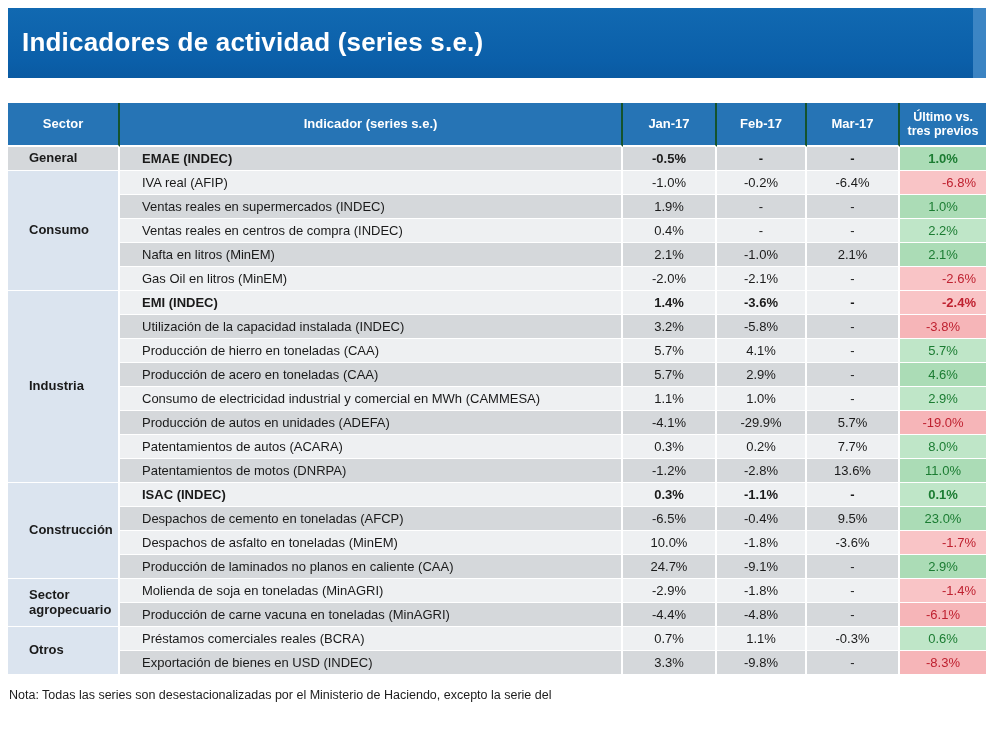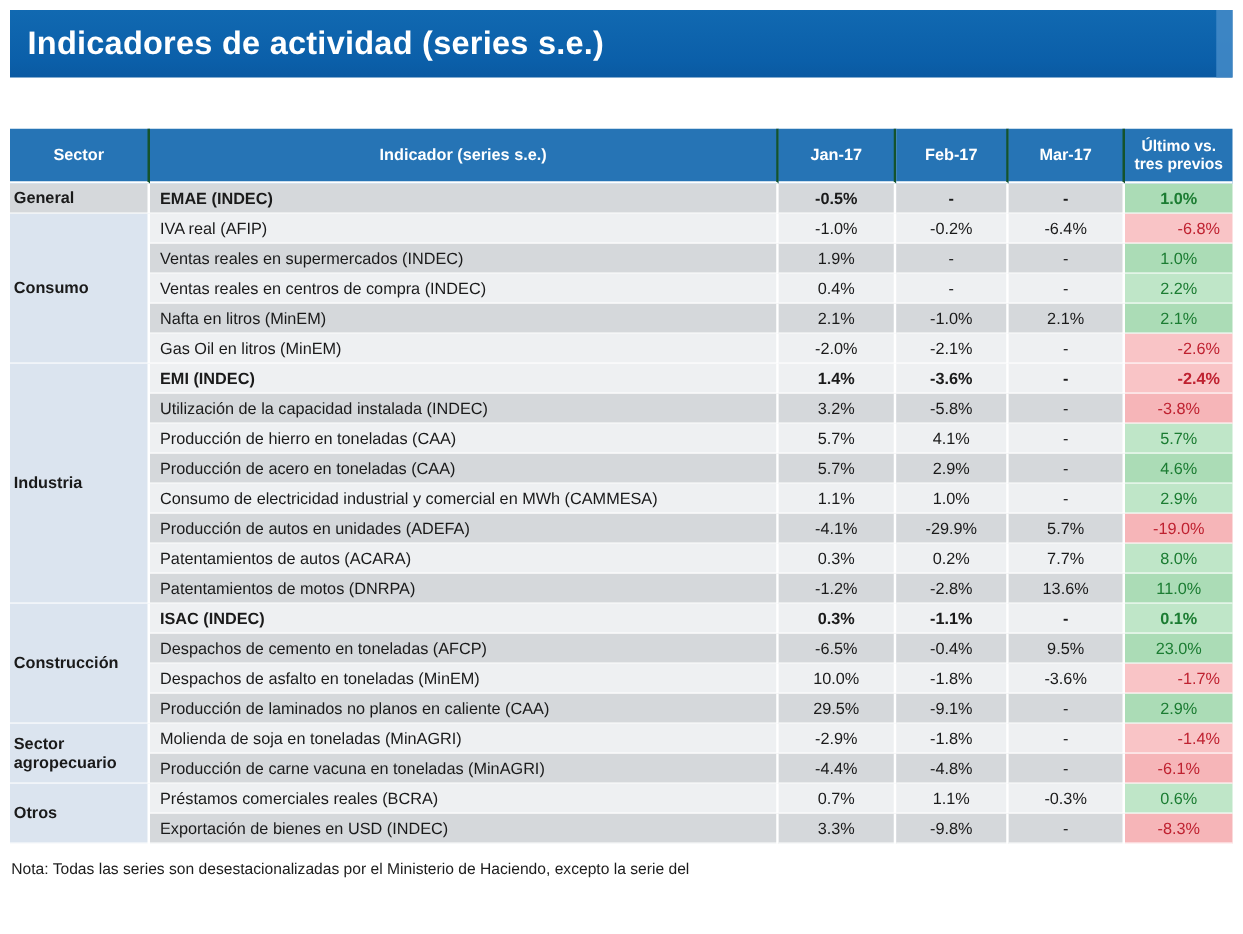--- a/index.html
+++ b/index.html
@@ -2,21 +2,21 @@
 <html><head>
 <meta charset="utf-8">
 <style>
   html,body{margin:0;padding:0;}
   body{
     width:994px;height:747px;background:#ffffff;position:relative;
     font-family:"Liberation Sans", sans-serif;color:#1a1a1a;overflow:hidden;
   }
   
   .banner{
-    position:absolute;left:8px;top:8px;width:978px;height:54px;
+    position:absolute;left:8px;top:8px;width:978px;height:70px;
     background:linear-gradient(180deg,#1169b1 0%,#0b5fa9 75%,#0a5aa2 100%);
   }
   .banner-strip{
     position:absolute;right:0;top:0;width:13px;height:100%;
     background:#448bc8;opacity:.85;
   }
   .page-title{
     position:absolute;left:14px;top:50%;transform:translateY(-52%);
     color:#ffffff;font-size:26px;font-weight:bold;letter-spacing:.2px;white-space:nowrap;
   }
@@ -37,25 +37,25 @@
   thead th:last-child{border-right:none;font-size:12.5px;}
   tbody td{
     height:23px;vertical-align:middle;padding:0;
     border-right:2px solid #fff;border-bottom:1px solid #fff;
     white-space:nowrap;overflow:hidden;
   }
   tbody td:last-child{border-right:none;}
   tbody tr.dark td{background:#d5d8db;}
   tbody tr.light td{background:#eef0f2;}
   td.sector{
-    font-weight:bold;padding-left:3px;text-align:left;vertical-align:middle;
+    font-weight:bold;padding-left:21px;text-align:left;vertical-align:middle;
     background:#dbe4ef !important;line-height:1.15;white-space:normal;
   }
   td.sector.sector-gray{background:#d5d8db !important;}
-  td.ind{padding-left:8px;text-align:left;}
+  td.ind{padding-left:22px;text-align:left;}
   td.val{text-align:center;}
   tr.bold td.ind, tr.bold td.val{font-weight:bold;}
   
   tbody tr.dark  td.delta.green{background:#abdcb6;}
   tbody tr.light td.delta.green{background:#bfe6c8;}
   tbody tr.dark  td.delta.red{background:#f6b5b8;}
   tbody tr.light td.delta.red{background:#f9c4c6;padding-left:32px;}
   td.delta.green{color:#1b7c32;}
   td.delta.red{color:#bf2130;}
   
@@ -210,21 +210,21 @@
         </tr>
         <tr class="light">
           <td class="ind">Despachos de asfalto en toneladas (MinEM)</td>
           <td class="val">10.0%</td>
           <td class="val">-1.8%</td>
           <td class="val">-3.6%</td>
           <td class="val delta red">-1.7%</td>
         </tr>
         <tr class="dark">
           <td class="ind">Producción de laminados no planos en caliente (CAA)</td>
-          <td class="val">29.5%</td>
+          <td class="val">24.7%</td>
           <td class="val">-9.1%</td>
           <td class="val">-</td>
           <td class="val delta green">2.9%</td>
         </tr>
         <tr class="light">
           <td class="sector" rowspan="2">Sector agropecuario</td>
           <td class="ind">Molienda de soja en toneladas (MinAGRI)</td>
           <td class="val">-2.9%</td>
           <td class="val">-1.8%</td>
           <td class="val">-</td>

